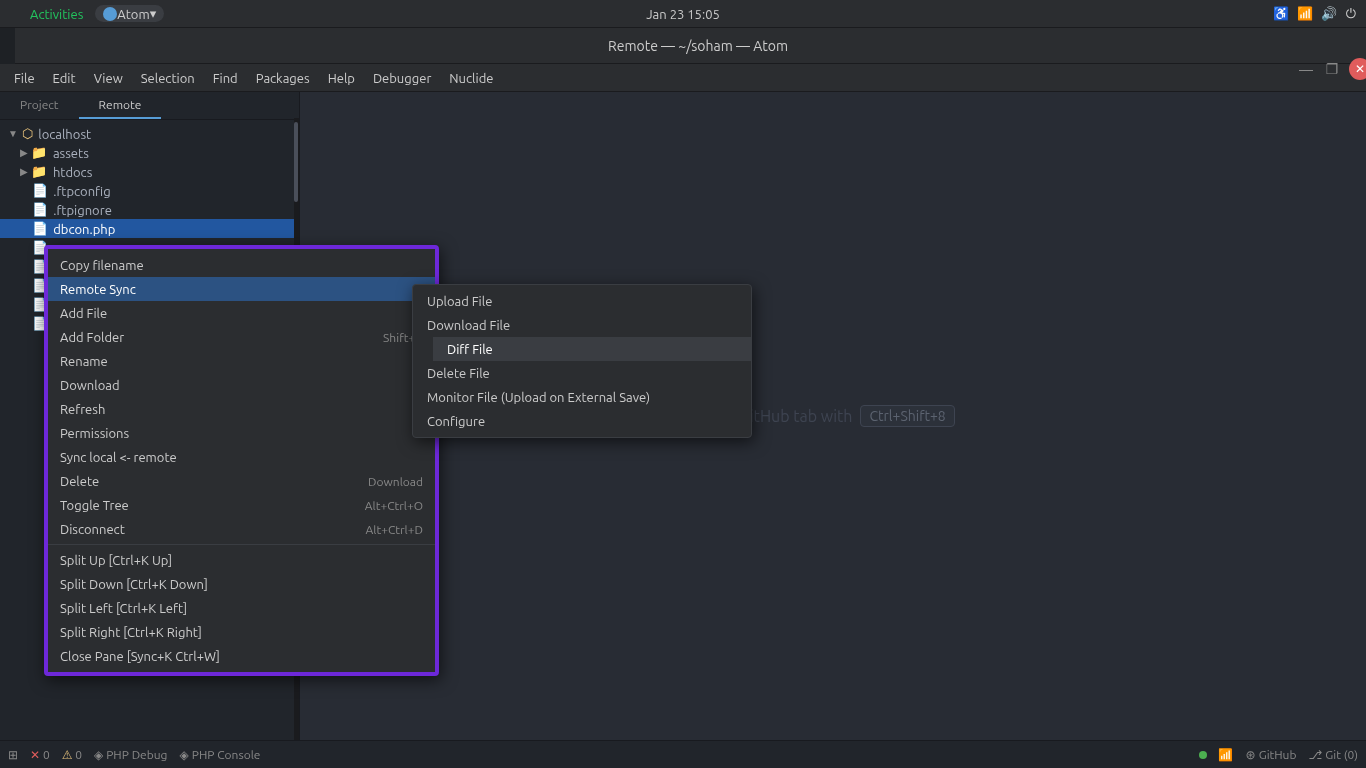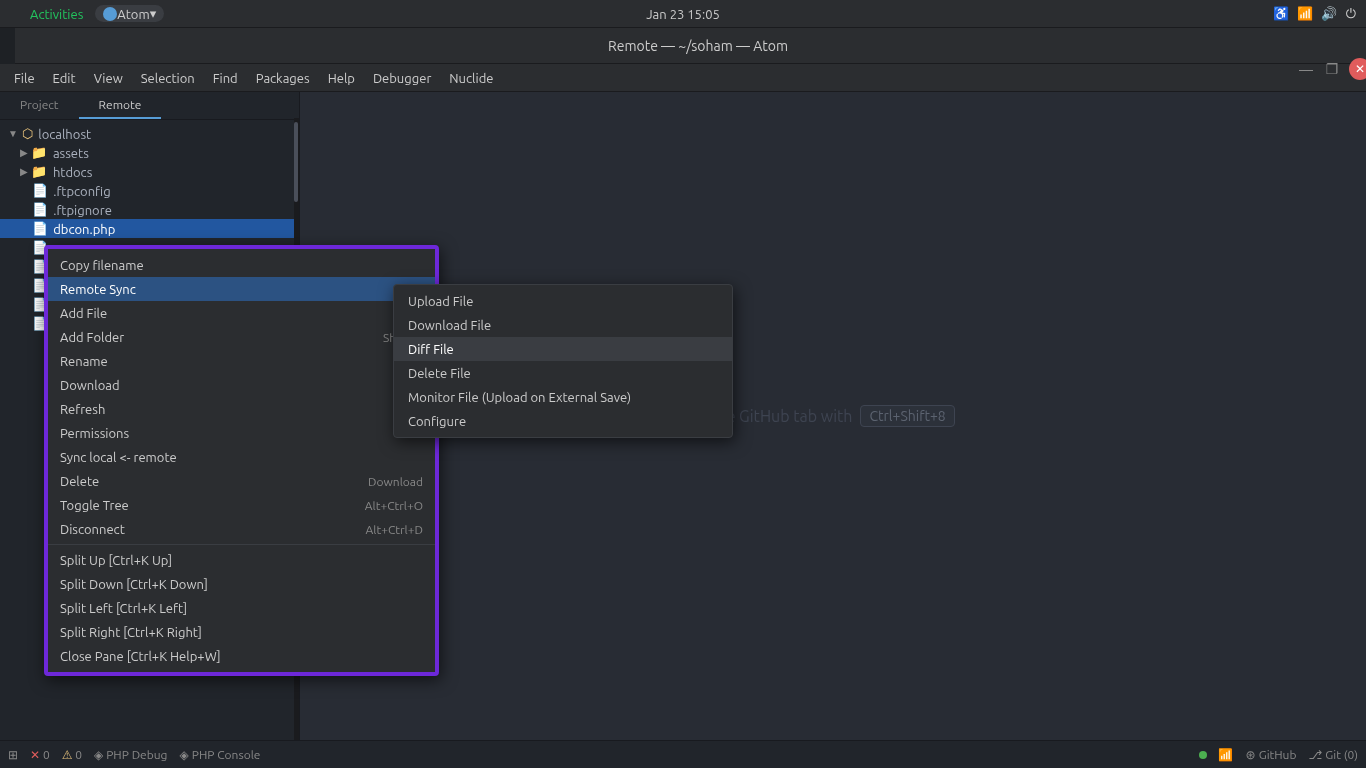--- a/index.html
+++ b/index.html
@@ -231,38 +231,38 @@
     .ctx-separator {
       height: 1px;
       background: #3a3d42;
       margin: 3px 0;
     }
 
     
     .submenu {
       position: absolute;
       top: 284px;
-      left: 393px;
+      left: 412px;
       width: 340px;
       background: #2b2d30;
       border: 1px solid #3a3d42;
       border-radius: 4px;
       box-shadow: 2px 4px 16px rgba(0,0,0,0.6);
       z-index: 101;
       padding: 4px 0;
     }
     .submenu-item {
       display: flex;
       align-items: center;
       padding: 5px 14px;
       cursor: pointer;
       color: #ccc;
       font-size: 13px;
     }
-    .submenu-item.highlighted { background: #3a3d42; color: #fff; }
+    .submenu-item.highlighted { background: #3a3d42; color: #fff; margin-left: 20px; }
 
     
     .status-bar {
       position: absolute;
       bottom: 0;
       left: 0;
       width: 100%;
       height: 28px;
       background: #21252b;
       border-top: 1px solid #181a1f;
@@ -454,21 +454,21 @@
   <div class="ctx-item">
     <span>Split Down [Ctrl+K Down]</span>
   </div>
   <div class="ctx-item">
     <span>Split Left [Ctrl+K Left]</span>
   </div>
   <div class="ctx-item">
     <span>Split Right [Ctrl+K Right]</span>
   </div>
   <div class="ctx-item">
-    <span>Close Pane [Ctrl+K Help+W]</span>
+    <span>Close Pane [Sync+K Ctrl+W]</span>
   </div>
 </div>
 
 <div class="submenu">
   <div class="submenu-item">
     <span>Upload File</span>
   </div>
   <div class="submenu-item">
     <span>Download File</span>
   </div>

